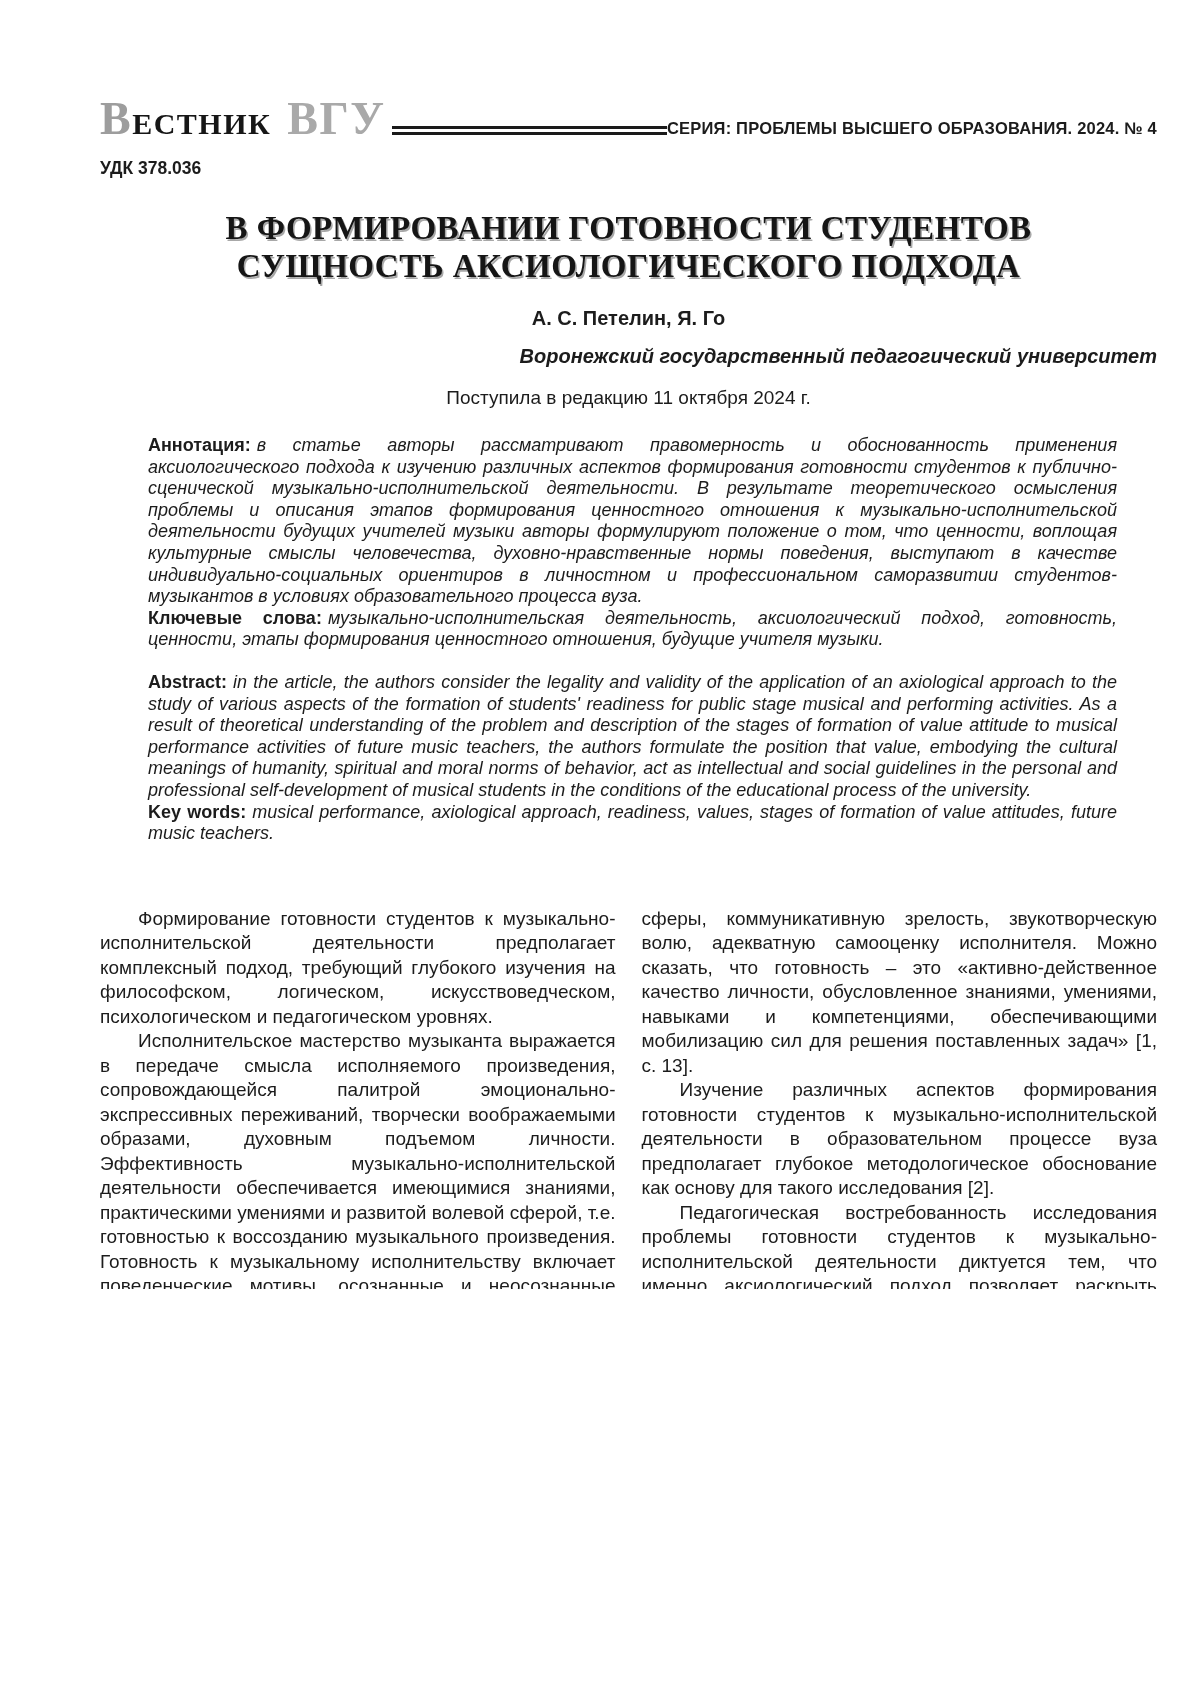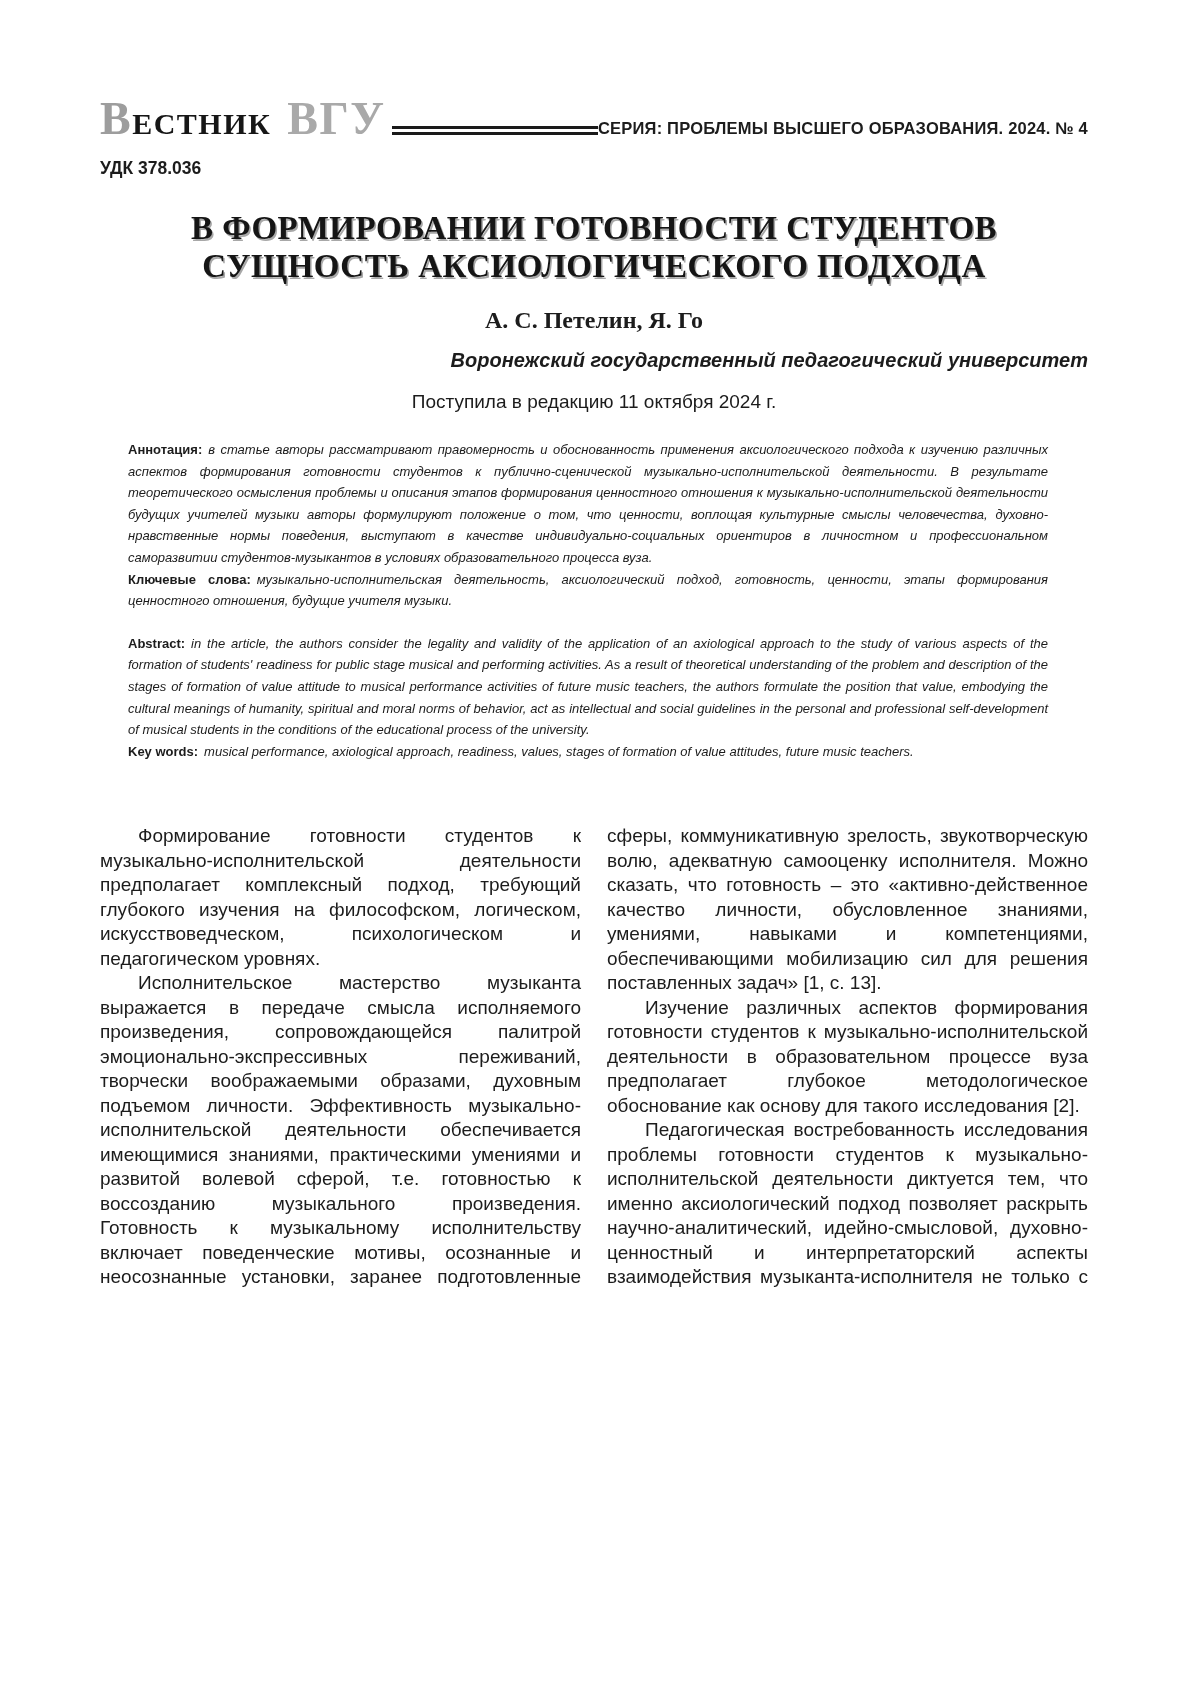--- a/index.html
+++ b/index.html
@@ -1,18 +1,18 @@
 <!DOCTYPE html>
 <html lang="ru"><head>
 <meta charset="utf-8">
 <style>
   html,body { margin:0; padding:0; background:#ffffff; }
   .page {
     width:1200px; height:1289px; background:#ffffff; position:relative;
-    box-sizing:border-box; padding:96px 112px 0 100px;
+    box-sizing:border-box; padding:96px 43px 0 100px;
     font-family:"Liberation Sans", sans-serif; color:#1c1c1c;
     overflow:hidden;
   }
 
   
   .header { display:flex; align-items:flex-end; }
   .logo { font-family:"Liberation Serif", serif; font-weight:bold; white-space:nowrap; line-height:1; letter-spacing:1.5px; }
   .logo .cap  { font-size:46px; color:#9d9d9d; }
   .logo .rest { font-size:30px; color:#161616; }
   .logo .abbr { font-size:46px; color:#a9a9a9; margin-left:16px; }
@@ -21,26 +21,26 @@
   .series { font-weight:bold; font-size:16.5px; margin-bottom:4px; white-space:nowrap; letter-spacing:0.2px; }
 
   .udc { margin-top:16px; font-weight:bold; font-size:17.5px; }
 
   
   .title-block { margin-top:30px; text-align:center;
     font-family:"Liberation Serif", serif; font-weight:bold;
     font-size:33px; line-height:38px; letter-spacing:0.5px; color:#151515;
     text-shadow:1.5px 1.5px 0 #a8a8a8; }
 
-  .authors     { margin-top:22px; text-align:center; font-weight:bold; font-size:24px;font-family:Liberation Serif, serif; }
+  .authors     { margin-top:22px; text-align:center; font-weight:bold; font-size:20px; }
   .affiliation { margin-top:15px; text-align:right; font-weight:bold; font-style:italic; font-size:20px; }
   .received    { margin-top:19px; text-align:center; font-size:19px; }
 
   
-  .meta { margin:26px 40px 0 28px; font-size:13px; line-height:21.6px; text-align:justify; }
+  .meta { margin:26px 40px 0 48px; font-size:18px; line-height:21.6px; text-align:justify; }
   .meta.abstract { margin-top:21px; }
   .meta p { margin:0; }
   .meta .label { font-weight:bold; margin-right:6px; font-style:normal; }
   .meta .it { font-style:italic; }
 
   
   .columns { display:flex; gap:26px; margin-top:62px; font-size:19px; line-height:24.5px; text-align:justify; }
   .col { flex:1; min-width:0; }
   .col p { margin:0; text-indent:38px; }
   .col p.cont { text-indent:0; }

